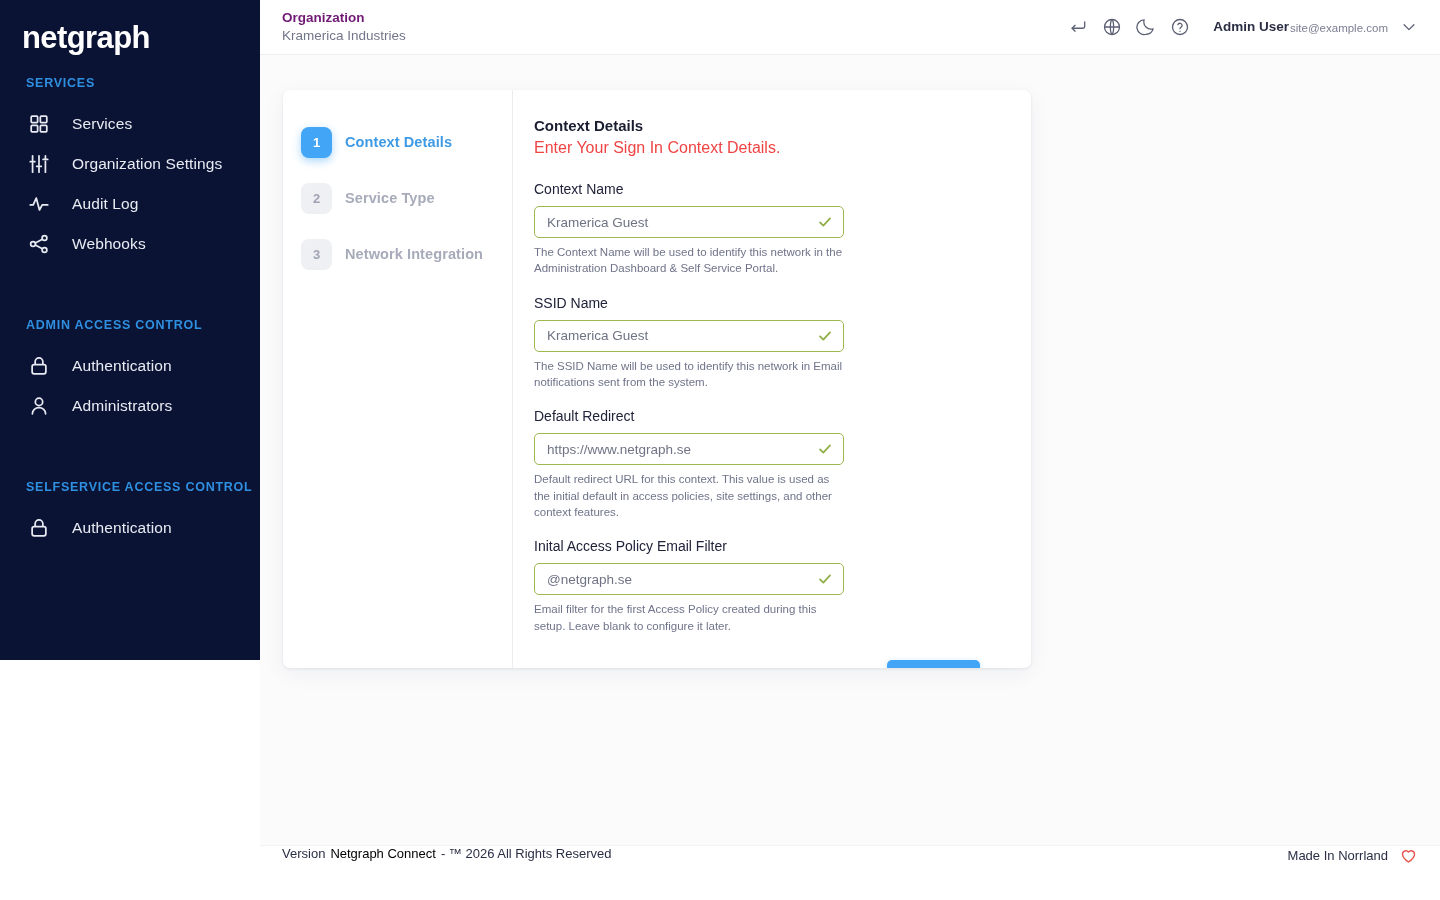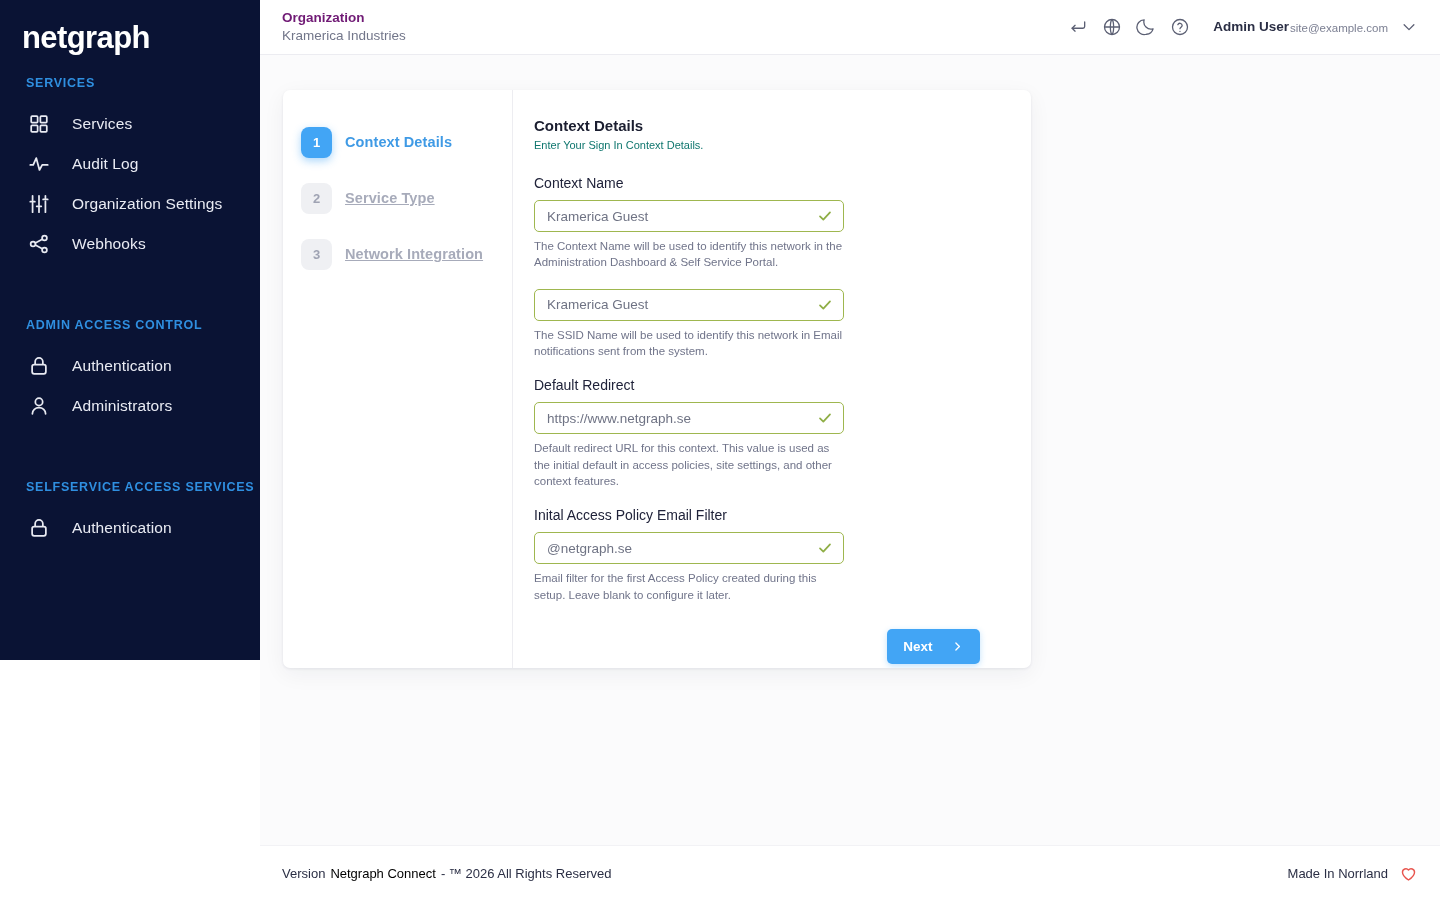--- a/index.html
+++ b/index.html
@@ -117,25 +117,25 @@
     font-size: 13px; font-weight: 600;
     flex: 0 0 31px;
   }
   .step-badge.active {
     background: #42a5f5; color: #ffffff;
     box-shadow: 0 3px 9px rgba(66,165,245,0.45);
   }
   .step-badge.idle { background: #eff0f3; color: #9fa3b3; }
   .step-label { font-size: 14.5px; font-weight: 700; letter-spacing: 0.1px; }
   .step-label.active { color: #3f9ae5; }
-  .step-label.idle { color: #a7abba; text-decoration: underline; }
+  .step-label.idle { color: #a7abba; }
 
   .form-pane { flex: 1; padding: 27px 30px 0 21px; }
   .form-title { font-size: 15px; font-weight: 700; color: #1b1e30; margin-bottom: 5px; }
-  .form-sub { font-size: 11px; color: #0f766e; margin-bottom: 24px; }
+  .form-sub { font-size: 16px; color: #ef4444; margin-bottom: 24px; }
 
   .field { margin-bottom: 18px; }
   .field-label {
     display: block;
     font-size: 14px; color: #20233a; font-weight: 400;
     margin-bottom: 9px;
   }
   .input-wrap { position: relative; width: 310px; }
   .text-input {
     width: 310px; height: 32px;
@@ -171,21 +171,21 @@
     font-size: 13.5px; font-weight: 700;
     cursor: pointer;
     box-shadow: 0 2px 6px rgba(66,165,245,0.32);
   }
   .next-btn .chev { display:flex; align-items:center; }
 
   
   .footer {
     height: 55px; min-height: 55px;
     background: #ffffff;
-    display: flex; align-items: center; justify-content: space-between;
+    display: flex; align-items: flex-start; justify-content: space-between;
     padding: 0 22px 0 22px;
     border-top: 1px solid #f2f2f5;
   }
   .footer-left { font-size: 13px; color: #2b2f45; display: flex; align-items: center; gap: 5px; }
   .footer-link { color: #000000; cursor: pointer; }
   .footer-right { display: flex; align-items: center; gap: 11px; font-size: 13px; color: #2b2f45; }
   .heart { color: #e8554e; display: flex; align-items: center; }
 </style>
 </head>
 <body>
@@ -207,34 +207,34 @@
               <rect x="13.5" y="3.5" width="7" height="7" rx="1"></rect>
               <rect x="3.5" y="13.5" width="7" height="7" rx="1"></rect>
               <rect x="13.5" y="13.5" width="7" height="7" rx="1"></rect>
             </svg>
         </span>
         <span class="nav-label">Services</span>
       </div>
 
       <div class="nav-item">
         <span class="nav-icon">
+          <svg viewBox="0 0 24 24" fill="none" stroke="currentColor" stroke-width="1.9" stroke-linecap="round">
+              <path d="M5 3v5M5 11v10M12 3v10M12 16v5M19 3v3M19 9v12M2.5 9.5h5M9.5 14.5h5M16.5 7h5"></path>
+            </svg>
+        </span>
+        <span class="nav-label">Organization Settings</span>
+      </div>
+
+      <div class="nav-item">
+        <span class="nav-icon">
           <svg viewBox="0 0 24 24" fill="none" stroke="currentColor" stroke-width="1.9" stroke-linecap="round" stroke-linejoin="round">
               <path d="M2.5 13h3.2L9 5.5l3.5 13L15.5 13h6"></path>
             </svg>
         </span>
         <span class="nav-label">Audit Log</span>
-      </div>
-
-      <div class="nav-item">
-        <span class="nav-icon">
-          <svg viewBox="0 0 24 24" fill="none" stroke="currentColor" stroke-width="1.9" stroke-linecap="round">
-              <path d="M5 3v5M5 11v10M12 3v10M12 16v5M19 3v3M19 9v12M2.5 9.5h5M9.5 14.5h5M16.5 7h5"></path>
-            </svg>
-        </span>
-        <span class="nav-label">Organization Settings</span>
       </div>
 
       <div class="nav-item">
         <span class="nav-icon">
           <svg viewBox="0 0 24 24" fill="none" stroke="currentColor" stroke-width="1.9">
               <circle cx="18" cy="5.5" r="2.6"></circle>
               <circle cx="18" cy="18.5" r="2.6"></circle>
               <circle cx="5.5" cy="12" r="2.6"></circle>
               <path d="M8 10.8l7.6-3.9M8 13.2l7.6 3.9"></path>
             </svg>
@@ -265,21 +265,21 @@
               <path d="M4.8 20.5c0-3.9 3.2-6.6 7.2-6.6s7.2 2.7 7.2 6.6"></path>
             </svg>
         </span>
         <span class="nav-label">Administrators</span>
       </div>
     </div>
 
     <div class="grp-gap-3"></div>
 
     <div class="nav-group">
-      <div class="nav-section-title">SELFSERVICE ACCESS SERVICES</div>
+      <div class="nav-section-title">SELFSERVICE ACCESS CONTROL</div>
 
       <div class="nav-item">
         <span class="nav-icon">
           <svg viewBox="0 0 24 24" fill="none" stroke="currentColor" stroke-width="1.9">
               <rect x="4.5" y="10.5" width="15" height="10" rx="2.2"></rect>
               <path d="M7.8 10.5V7.4a4.2 4.2 0 018.4 0v3.1"></path>
             </svg>
         </span>
         <span class="nav-label">Authentication</span>
       </div>
@@ -362,20 +362,21 @@
               <span class="valid-check">
                 <svg width="16" height="16" viewBox="0 0 24 24" fill="none" stroke="currentColor" stroke-width="2.6" stroke-linecap="round" stroke-linejoin="round">
                     <path d="M4.5 12.5l5 5 10-11"></path>
                   </svg>
               </span>
             </div>
             <div class="help-text">The Context Name will be used to identify this network in the Administration Dashboard &amp; Self Service Portal.</div>
           </div>
 
           <div class="field">
+            <label class="field-label">SSID Name</label>
             <div class="input-wrap">
               <input class="text-input" type="text" placeholder="Kramerica Guest" style="">
               <span class="valid-check">
                 <svg width="16" height="16" viewBox="0 0 24 24" fill="none" stroke="currentColor" stroke-width="2.6" stroke-linecap="round" stroke-linejoin="round">
                     <path d="M4.5 12.5l5 5 10-11"></path>
                   </svg>
               </span>
             </div>
             <div class="help-text">The SSID Name will be used to identify this network in Email notifications sent from the system.</div>
           </div>

